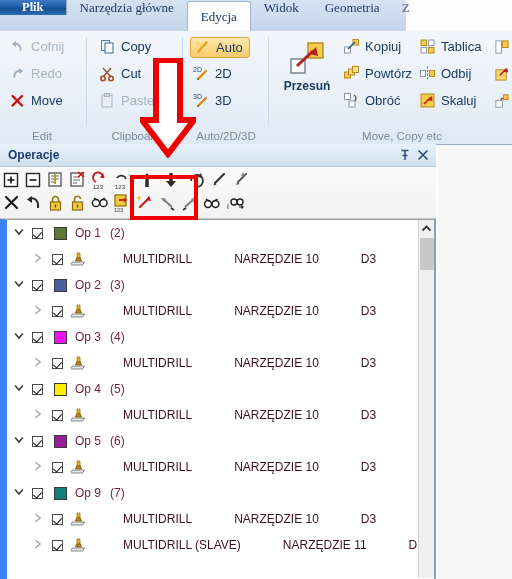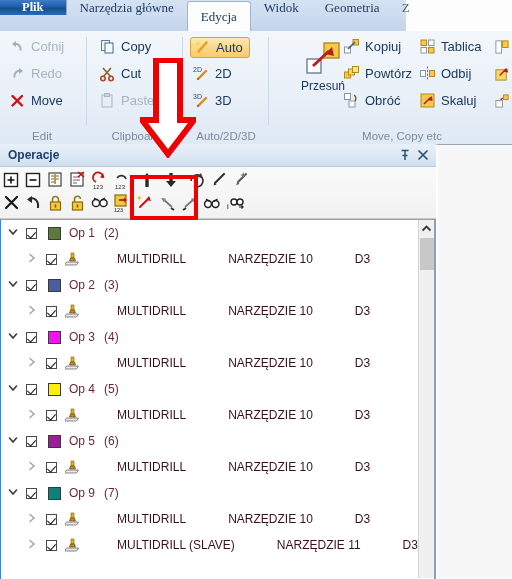--- a/index.html
+++ b/index.html
@@ -91,21 +91,21 @@
   .panel-toolbar{
     position:absolute;left:0;top:23px;width:436px;height:51px;
     background:linear-gradient(to bottom,#fafafa 0%,#f2f2f2 100%);
     border-bottom:1px solid #c9c9c9;
   }
   .tool{position:absolute;width:20px;height:20px;}
 
   
   .tree{
     position:absolute;left:0;top:75px;width:434px;height:360px;
-    background:#ffffff;border-top:1px solid #a0a0a0;border-left:1px solid #3b82f6;
+    background:#ffffff;border-top:1px solid #a0a0a0;border-left:7px solid #3b82f6;
     box-sizing:border-box;overflow:hidden;
   }
   .row{position:relative;height:26px;display:flex;align-items:center;font-size:12px;}
   .chev{width:14px;height:14px;position:relative;flex:0 0 14px;}
   .cbox{
     width:11px;height:11px;flex:0 0 11px;border:1px solid #4a4a4a;background:#fff;
     position:relative;box-sizing:border-box;
   }
   .cbox::after{
     content:"";position:absolute;left:2px;top:1px;width:4px;height:7px;
@@ -264,21 +264,21 @@
               <path d="M4.2 14.8 l.6-2 1.4 1.4z" fill="#7a5020"></path>
             </svg>
         </span>
         <span class="rlabel">3D</span>
       </div>
       <div class="glabel">Auto/2D/3D</div>
     </div>
     <div class="rsep" style="left:268px;"></div>
 
     <div class="rgroup" style="left:272px;width:240px;">
-      <div class="big-btn" style="left:18px;top:8px;width:66px;">
+      <div class="big-btn" style="left:2px;top:8px;width:66px;font-weight:bold;">
         <span style="width:40px;height:40px;display:block;">
           <svg width="40" height="40" viewBox="0 0 40 40">
             <rect x="4" y="20" width="14" height="14" fill="#ffffff" stroke="#6f7d8c" stroke-width="1.4"></rect>
             <rect x="21" y="4" width="15" height="15" fill="#f6c94a" stroke="#b58a1c" stroke-width="1.4"></rect>
             <path d="M10 27 L26 12" stroke="#b52020" stroke-width="3"></path>
             <path d="M29 8 L31 17 L22 15 Z" fill="#b52020"></path>
           </svg>
         </span>
         <span style="font-size:12px;">Przesuń</span>
       </div>

